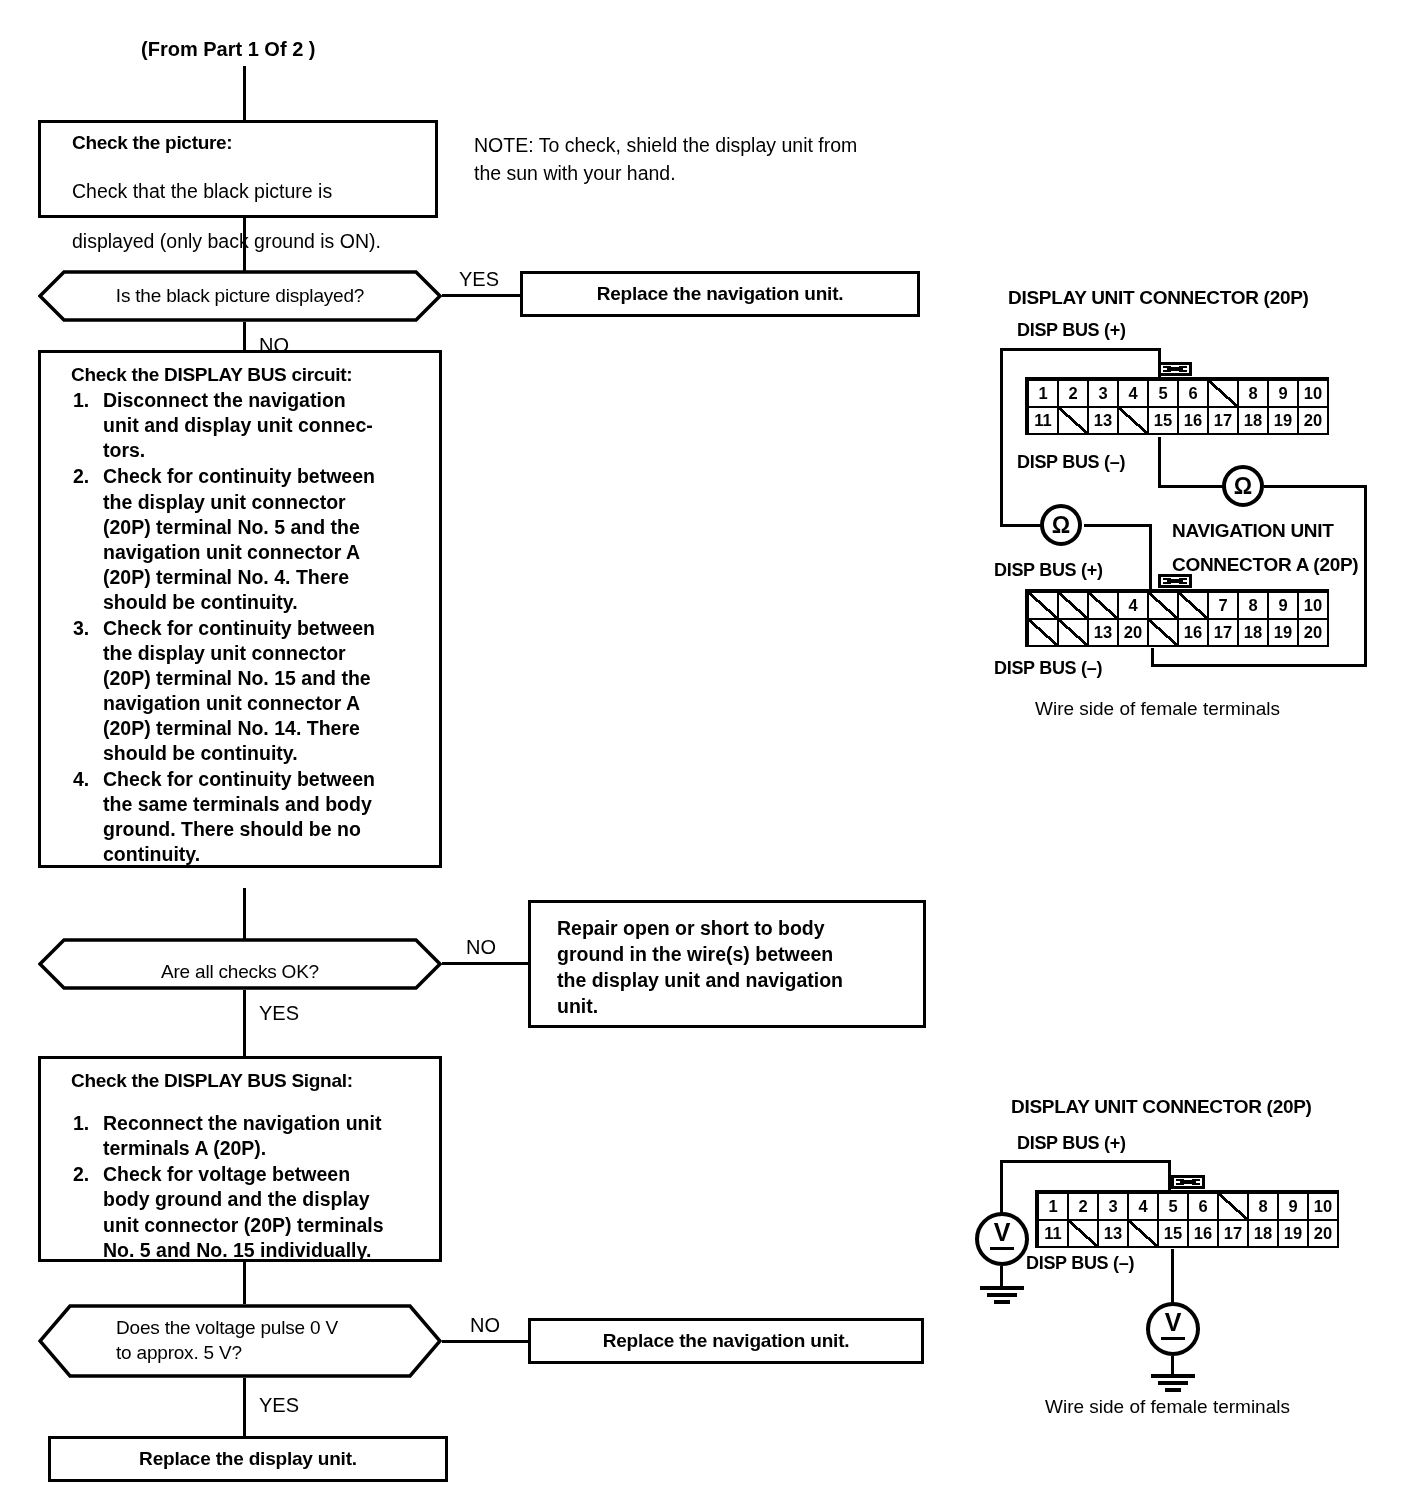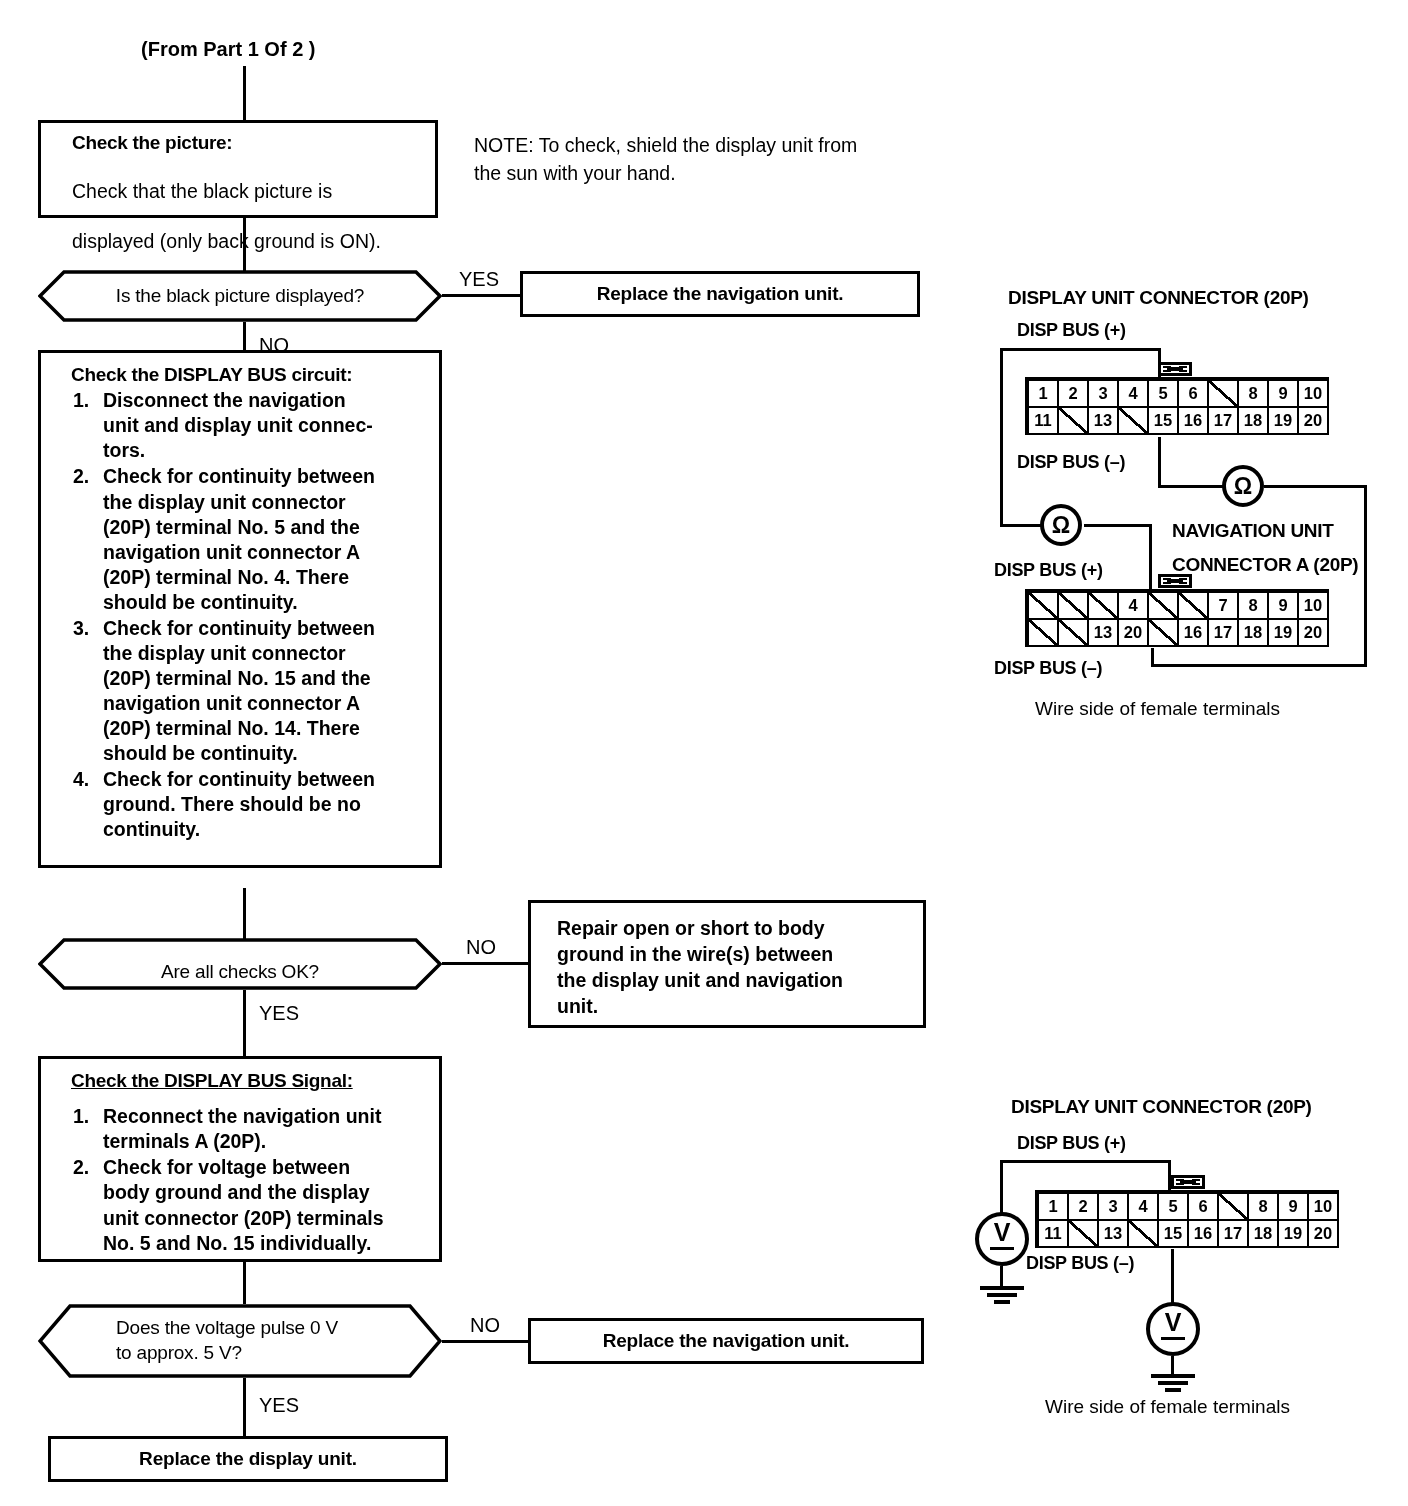--- a/index.html
+++ b/index.html
@@ -255,20 +255,21 @@
           <span class="txt">Check for continuity between</span>
           <span class="txt">the  display  unit  connector</span>
           <span class="txt">(20P)  terminal  No. 15  and the</span>
           <span class="txt">navigation  unit  connector A</span>
           <span class="txt">(20P)  terminal  No. 14.  There</span>
           <span class="txt">should be continuity.</span>
         </li>
         <li>
           <span class="num">4.</span>
           <span class="txt">Check for continuity between</span>
+          <span class="txt">the  same terminals and body</span>
           <span class="txt">ground.  There  should  be  no</span>
           <span class="txt">continuity.</span>
         </li>
       </ul>
     </div>
   </div>
   <div class="ln" style="left:243px; top:888px; width:3px; height:52px;"></div>
 
   <div class="hex" style="left:38px; top:938px; width:404px; height:68px;">
     <svg width="404" height="52" viewBox="0 0 404 52">
@@ -285,21 +286,21 @@
     <div class="rmulti">
       <div>Repair open or short to body</div>
       <div>ground in the wire(s) between</div>
       <div>the display unit and navigation</div>
       <div>unit.</div>
     </div>
   </div>
 
   <div class="fbox" style="left:38px; top:1056px; width:404px; height:206px; padding:10px 0 0 30px;">
     <div style="width:374px;">
-      <div class="title" style="margin-bottom:11px;text-decoration:underline;">Check the DISPLAY BUS Signal:</div>
+      <div class="title" style="margin-bottom:18px;">Check the DISPLAY BUS Signal:</div>
       <ul class="numlist">
         <li>
           <span class="num">1.</span>
           <span class="txt">Reconnect the navigation unit</span>
           <span class="txt">terminals A (20P).</span>
         </li>
         <li>
           <span class="num">2.</span>
           <span class="txt">Check  for  voltage  between</span>
           <span class="txt">body ground and the display</span>

